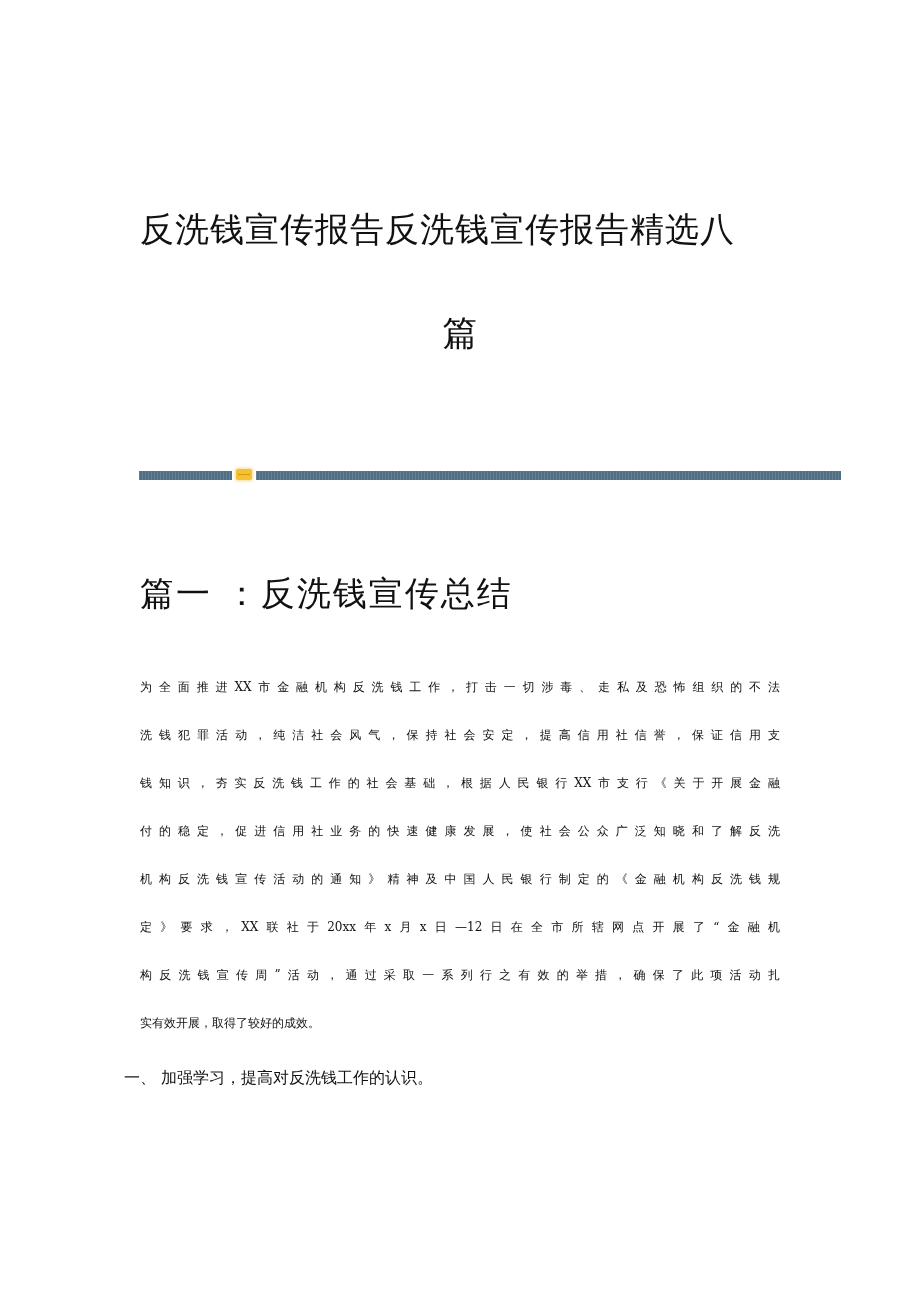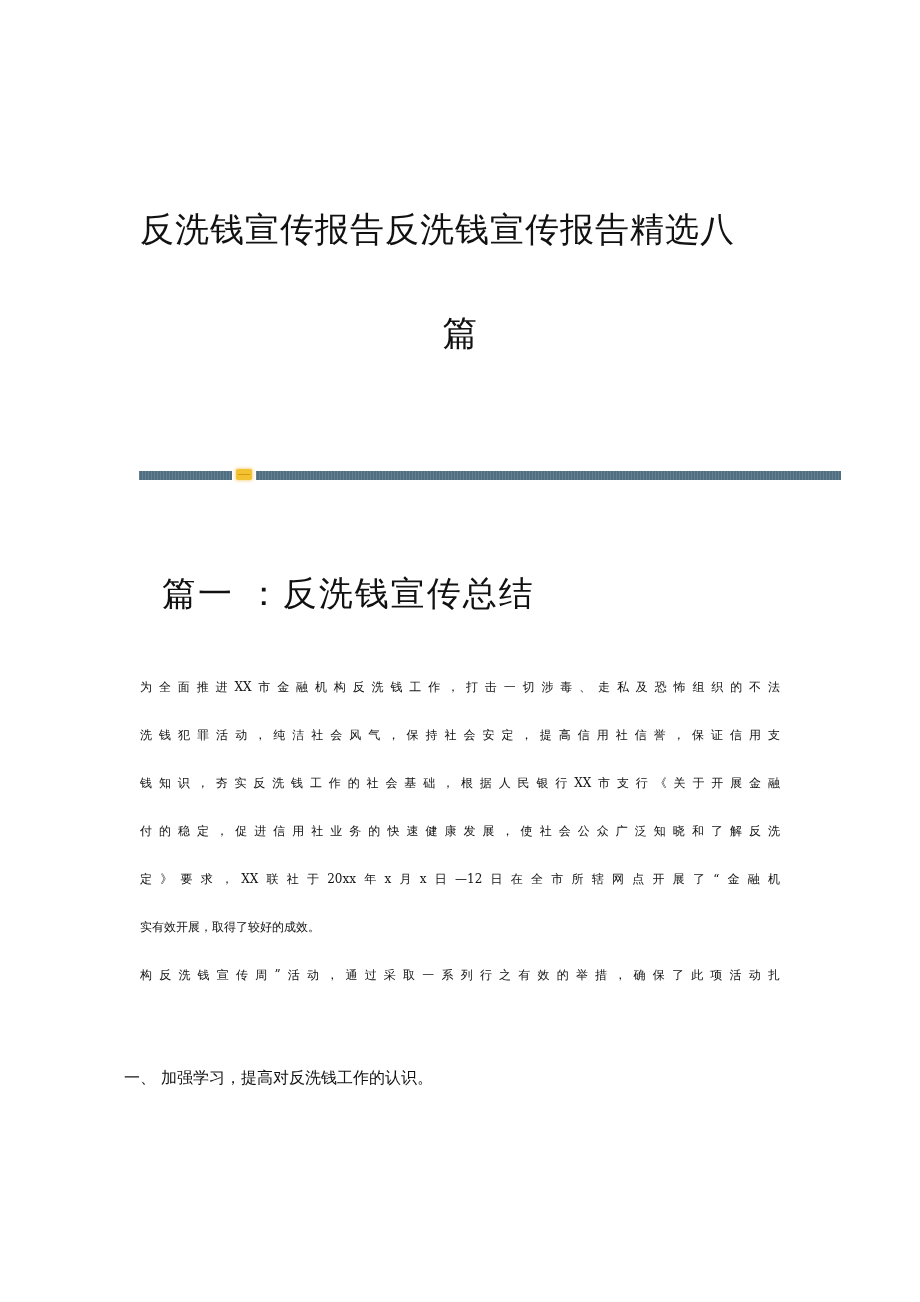--- a/index.html
+++ b/index.html
@@ -11,21 +11,21 @@
              font-size: 35px; line-height: 35px; }
   .divider { position: absolute; top: 471px; height: 9px; background: #4f6e82;
              background-image: repeating-linear-gradient(90deg, rgba(255,255,255,0.12) 0 1px, transparent 1px 3px); }
   .divider.left { left: 139px; width: 93px; }
   .divider.right { left: 256px; width: 585px; }
   .divider-ornament { position: absolute; left: 236px; top: 469px; width: 16px; height: 11px;
                       background: #f2c232; border-radius: 2px;
                       box-shadow: 0 0 3px 1px rgba(240,190,60,0.55); }
   .divider-ornament::after { content: ""; position: absolute; left: 2px; right: 2px; top: 5px; height: 1px; background: #d69a10; }
   .section-heading { position: absolute; left: 140px; top: 573px; font-size: 34px; line-height: 40px;
-                     letter-spacing: 2px; white-space: nowrap; margin-left: 22px; }
+                     letter-spacing: 2px; white-space: nowrap; }
   .para { position: absolute; left: 140px; width: 640px; font-size: 12px; line-height: 48px; }
   .para .line { display: block; height: 48px; white-space: nowrap; text-align: justify; text-align-last: justify; }
   .para .line.last { text-align-last: left; }
   .item { position: absolute; left: 124px; top: 1060px; font-size: 16px; line-height: 36px; white-space: nowrap; }
 </style>
 </head>
 <body>
 
 <div>
   <div class="title">反洗钱宣传报告反洗钱宣传报告精选八</div>
@@ -35,19 +35,20 @@
   <div class="divider-ornament"></div>
   <div class="divider right"></div>
 
   <div class="section-heading">篇一 ：反洗钱宣传总结</div>
 
   <div class="para" style="top:663px;">
     <span class="line">为全面推进XX市金融机构反洗钱工作，打击一切涉毒、走私及恐怖组织的不法</span>
     <span class="line">洗钱犯罪活动，纯洁社会风气，保持社会安定，提高信用社信誉，保证信用支</span>
     <span class="line">钱知识，夯实反洗钱工作的社会基础，根据人民银行XX市支行《关于开展金融</span>
     <span class="line">付的稳定，促进信用社业务的快速健康发展，使社会公众广泛知晓和了解反洗</span>
+    <span class="line">机构反洗钱宣传活动的通知》精神及中国人民银行制定的《金融机构反洗钱规</span>
     <span class="line">定》要求，XX联社于20xx年x月x日—12日在全市所辖网点开展了“金融机</span>
+    <span class="line">构反洗钱宣传周”活动，通过采取一系列行之有效的举措，确保了此项活动扎</span>
     <span class="line last">实有效开展，取得了较好的成效。</span>
-    <span class="line">构反洗钱宣传周”活动，通过采取一系列行之有效的举措，确保了此项活动扎</span>
   </div>
 
   <div class="item">一、  加强学习，提高对反洗钱工作的认识。</div>
 </div>
 
 </body></html>

